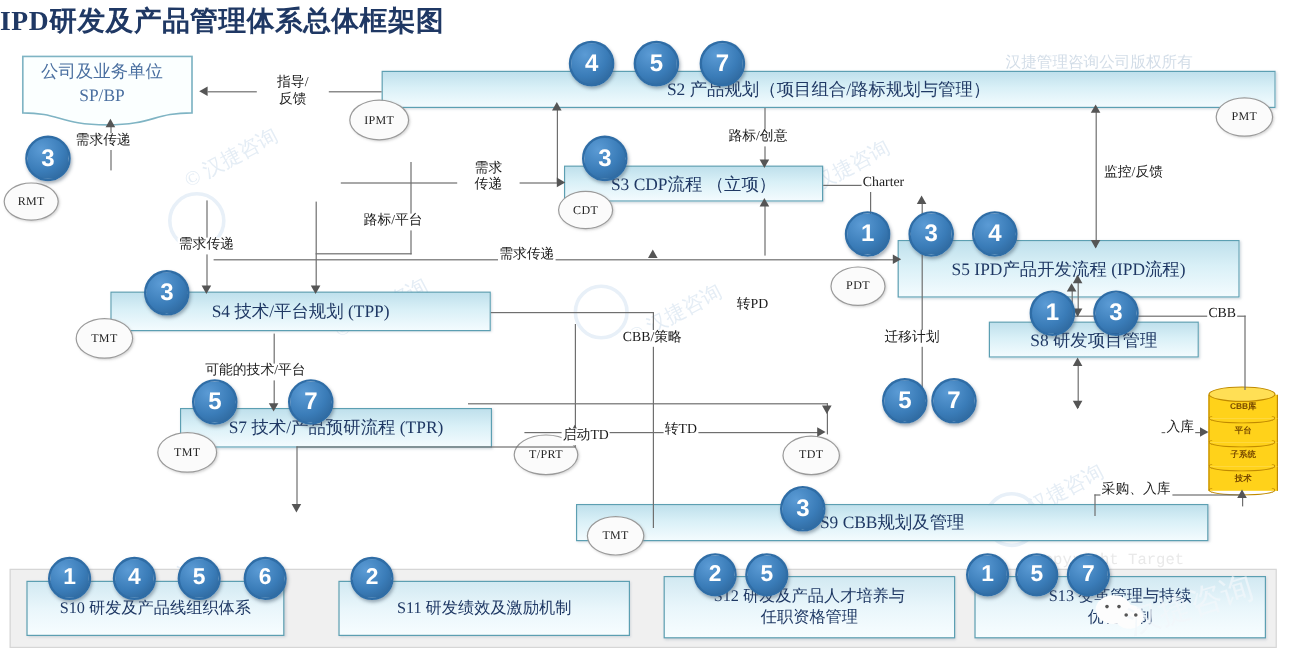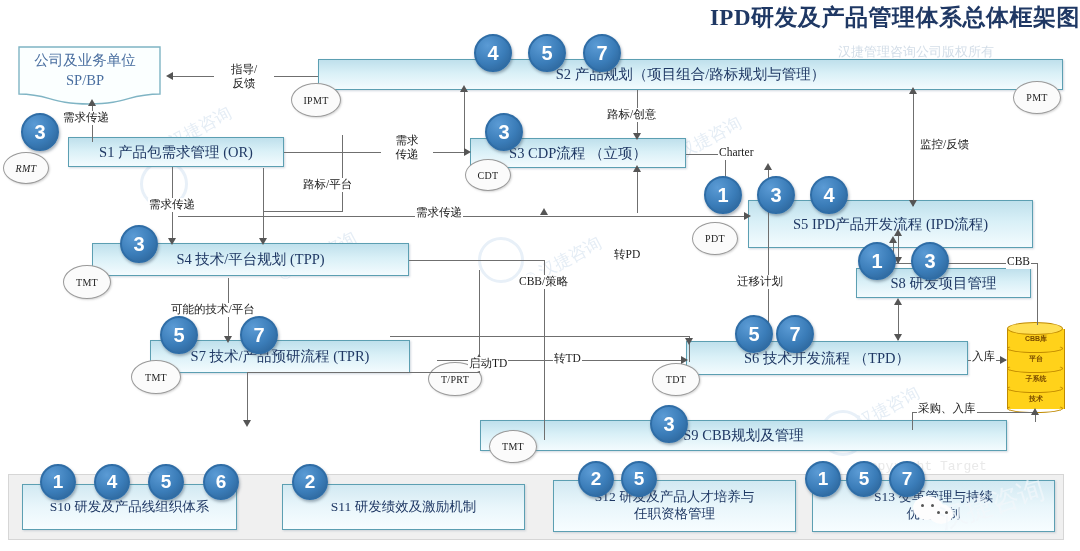--- a/index.html
+++ b/index.html
@@ -1,21 +1,21 @@
 <!DOCTYPE html>
 <html><head>
 <meta charset="utf-8">
 <style>
   html,body{margin:0;padding:0;background:#ffffff;}
   body{width:1080px;height:551px;position:relative;overflow:hidden;
        font-family:"Liberation Serif","DejaVu Serif",serif;}
   #stage{position:relative;width:1080px;height:551px;}
 
   
-  .title{position:absolute;left:0;top:2px;width:1080px;text-align:right;
+  .title{position:absolute;left:0;top:2px;width:1080px;text-align:left;
          font-size:23px;font-weight:bold;color:#1F3864;letter-spacing:0.5px;
          font-family:"Liberation Serif","DejaVu Serif",serif;}
 
   
   .wm{position:absolute;color:#c9d6e4;opacity:.75;pointer-events:none;
       font-family:"Liberation Serif","DejaVu Serif",serif;}
   .wm-copy{left:838px;top:43px;font-size:13px;color:#c4d2e0;}
   .wm-corp{left:862px;top:459px;font-size:13px;color:#e2e2e2;
            font-family:"Liberation Mono","DejaVu Sans Mono",monospace;}
   .wm-rot{font-size:17px;color:#dce7f2;transform:rotate(-28deg);white-space:nowrap;}
@@ -200,39 +200,37 @@
   <div class="doc">
     <svg width="143" height="60" viewBox="0 0 143 60">
       <path d="M1,1 L142,1 L142,48 C110,48 110,58 71,58 C32,58 32,48 1,48 Z" fill="#fbffff" stroke="#7fb4c4" stroke-width="1.4"></path>
     </svg>
     <div class="dtxt">
       <span>公司及业务单位</span><br>
       <span>SP/BP</span>
     </div>
   </div>
 
-  <div class="bar" style="left:68px;top:137px;width:216px;height:30px;">S1  产品包需求管理 (OR)</div>
 
   <div class="bar" style="left:318px;top:59px;width:745px;height:31px;">S2  产品规划（项目组合/路标规划与管理）</div>
 
   <div class="bar" style="left:470px;top:138px;width:216px;height:30px;">S3  CDP流程 （立项）</div>
 
   <div class="bar" style="left:92px;top:243px;width:317px;height:33px;">S4  技术/平台规划 (TPP)</div>
 
   <div class="bar" style="left:748px;top:200px;width:285px;height:48px;">S5  IPD产品开发流程 (IPD流程)</div>
 
-  <div class="bar" style="left:686px;top:341px;width:282px;height:34px;">S6  技术开发流程 （TPD）</div>
 
   <div class="bar" style="left:150px;top:340px;width:260px;height:33px;">S7  技术/产品预研流程 (TPR)</div>
 
-  <div class="bar" style="left:856px;top:268px;width:175px;height:30px;">S8  研发项目管理</div>
+  <div class="bar" style="left:824px;top:268px;width:175px;height:30px;">S8  研发项目管理</div>
 
   <div class="bar" style="left:480px;top:420px;width:527px;height:31px;">S9  CBB规划及管理</div>
 
-  <div class="role" style="left:3px;top:152px;width:46px;height:32px;font-style:italic;">RMT</div>
+  <div class="role" style="left:3px;top:152px;width:46px;height:32px;">RMT</div>
   <div class="role" style="left:291px;top:83px;width:50px;height:34px;">IPMT</div>
   <div class="role" style="left:465px;top:159px;width:46px;height:32px;">CDT</div>
   <div class="role" style="left:1013px;top:81px;width:48px;height:33px;">PMT</div>
   <div class="role" style="left:63px;top:265px;width:48px;height:34px;">TMT</div>
   <div class="role" style="left:131px;top:360px;width:50px;height:34px;">TMT</div>
   <div class="role" style="left:489px;top:430px;width:48px;height:33px;">TMT</div>
   <div class="role" style="left:428px;top:362px;width:54px;height:34px;">T/PRT</div>
   <div class="role" style="left:692px;top:222px;width:46px;height:33px;">PDT</div>
   <div class="role" style="left:652px;top:363px;width:48px;height:33px;">TDT</div>
 

